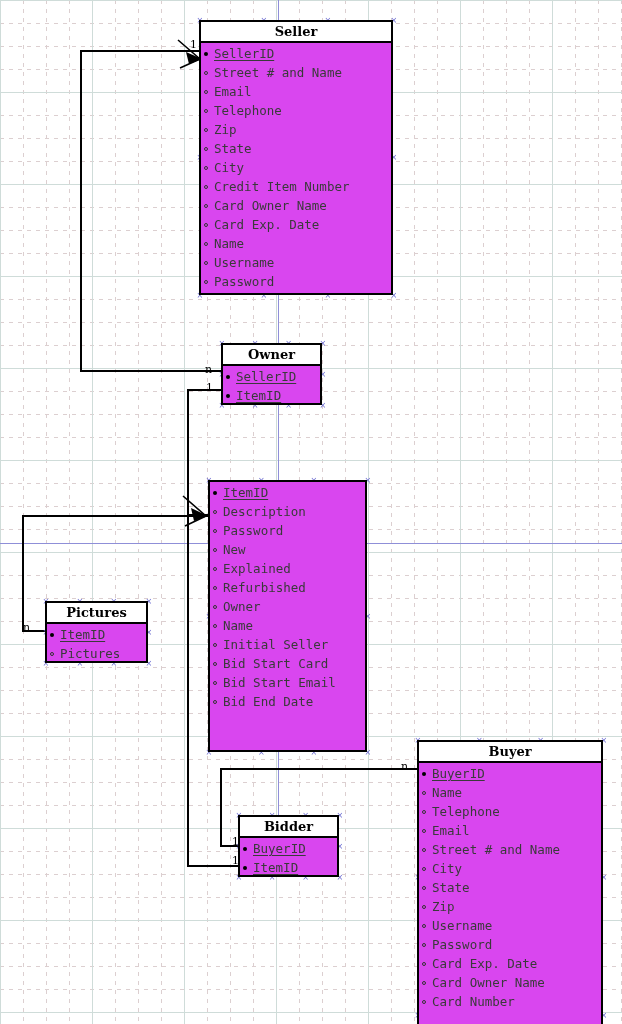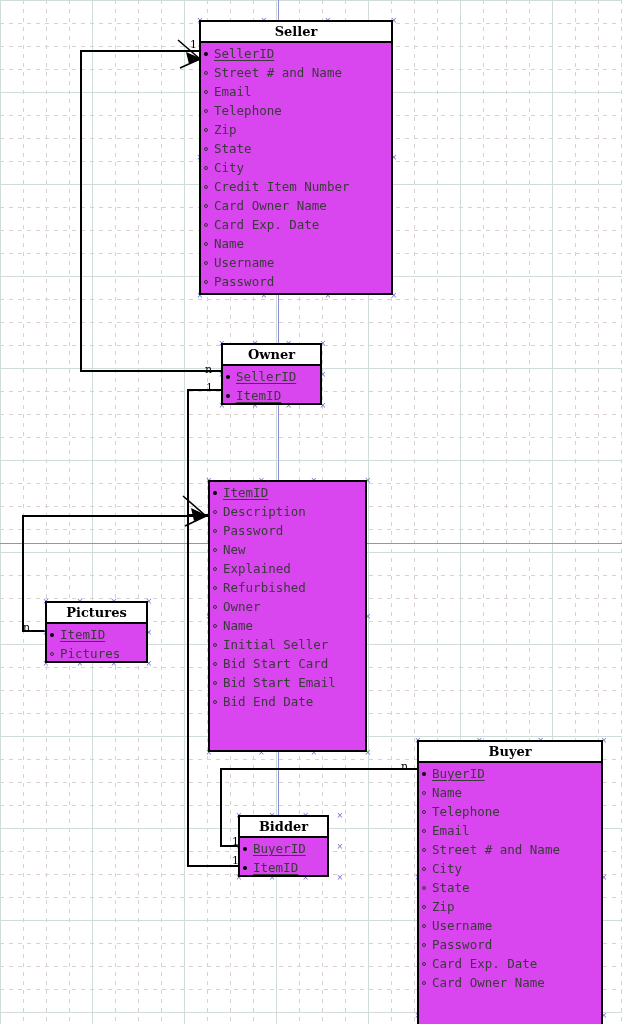--- a/index.html
+++ b/index.html
@@ -380,21 +380,21 @@
       <div class="handle" style="left: 302.16px; top: 812.5px;"></div>
       <div class="handle" style="left: 336.5px; top: 812.5px;"></div>
       <div class="handle" style="left: 235.5px; top: 843.5px;"></div>
       <div class="handle" style="left: 268.83px; top: 843.5px;"></div>
       <div class="handle" style="left: 302.16px; top: 843.5px;"></div>
       <div class="handle" style="left: 336.5px; top: 843.5px;"></div>
       <div class="handle" style="left: 235.5px; top: 874.5px;"></div>
       <div class="handle" style="left: 268.83px; top: 874.5px;"></div>
       <div class="handle" style="left: 302.16px; top: 874.5px;"></div>
       <div class="handle" style="left: 336.5px; top: 874.5px;"></div>
-      <div class="entity" style="left: 238px; top: 815px; width: 91px; height: 62px;">
+      <div class="entity" style="left: 238px; top: 815px; width: 101px; height: 62px;">
         <div class="entity-title">Bidder</div>
         <div class="attr-list">
           <div class="attr key"><span class="bullet"></span><span class="attr-text">BuyerID</span></div>
           <div class="attr key"><span class="bullet"></span><span class="attr-text">ItemID</span></div>
         </div>
       </div>
       <div class="handle" style="left: 414.5px; top: 737.5px;"></div>
       <div class="handle" style="left: 475.88px; top: 737.5px;"></div>
       <div class="handle" style="left: 537.26px; top: 737.5px;"></div>
       <div class="handle" style="left: 600.5px; top: 737.5px;"></div>
@@ -414,20 +414,21 @@
           <div class="attr nonkey"><span class="bullet"></span><span class="attr-text">Telephone</span></div>
           <div class="attr nonkey"><span class="bullet"></span><span class="attr-text">Email</span></div>
           <div class="attr nonkey"><span class="bullet"></span><span class="attr-text">Street # and Name</span></div>
           <div class="attr nonkey"><span class="bullet"></span><span class="attr-text">City</span></div>
           <div class="attr nonkey"><span class="bullet"></span><span class="attr-text">State</span></div>
           <div class="attr nonkey"><span class="bullet"></span><span class="attr-text">Zip</span></div>
           <div class="attr nonkey"><span class="bullet"></span><span class="attr-text">Username</span></div>
           <div class="attr nonkey"><span class="bullet"></span><span class="attr-text">Password</span></div>
           <div class="attr nonkey"><span class="bullet"></span><span class="attr-text">Card Exp. Date</span></div>
           <div class="attr nonkey"><span class="bullet"></span><span class="attr-text">Card Owner Name</span></div>
+          <div class="attr nonkey"><span class="bullet"></span><span class="attr-text">Card Number</span></div>
         </div>
       </div>
     </div>
 
   <div id="cardinality-layer">
       <div class="card-label" style="left: 190px; top: 39px;">1</div>
       <div class="card-label" style="left: 205px; top: 364px;">n</div>
       <div class="card-label" style="left: 206px; top: 382px;">1</div>
       <div class="card-label" style="left: 23px; top: 622px;">n</div>
       <div class="card-label" style="left: 232px; top: 836px;">1</div>

